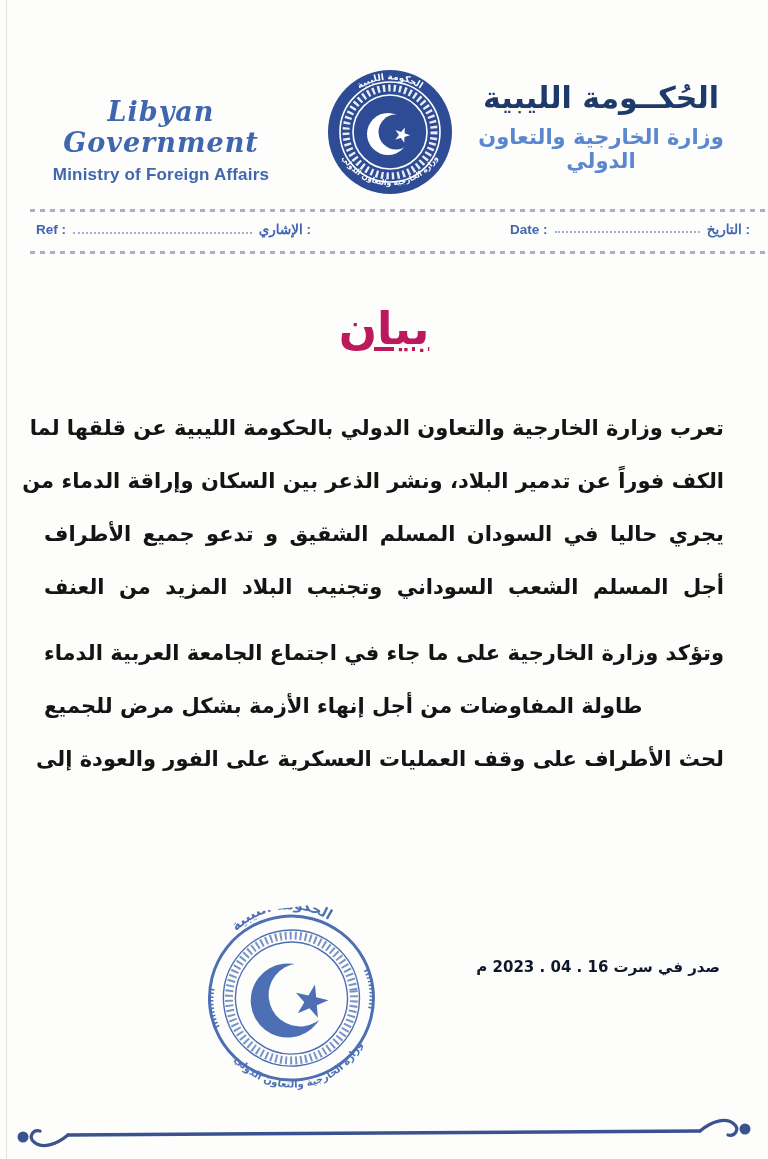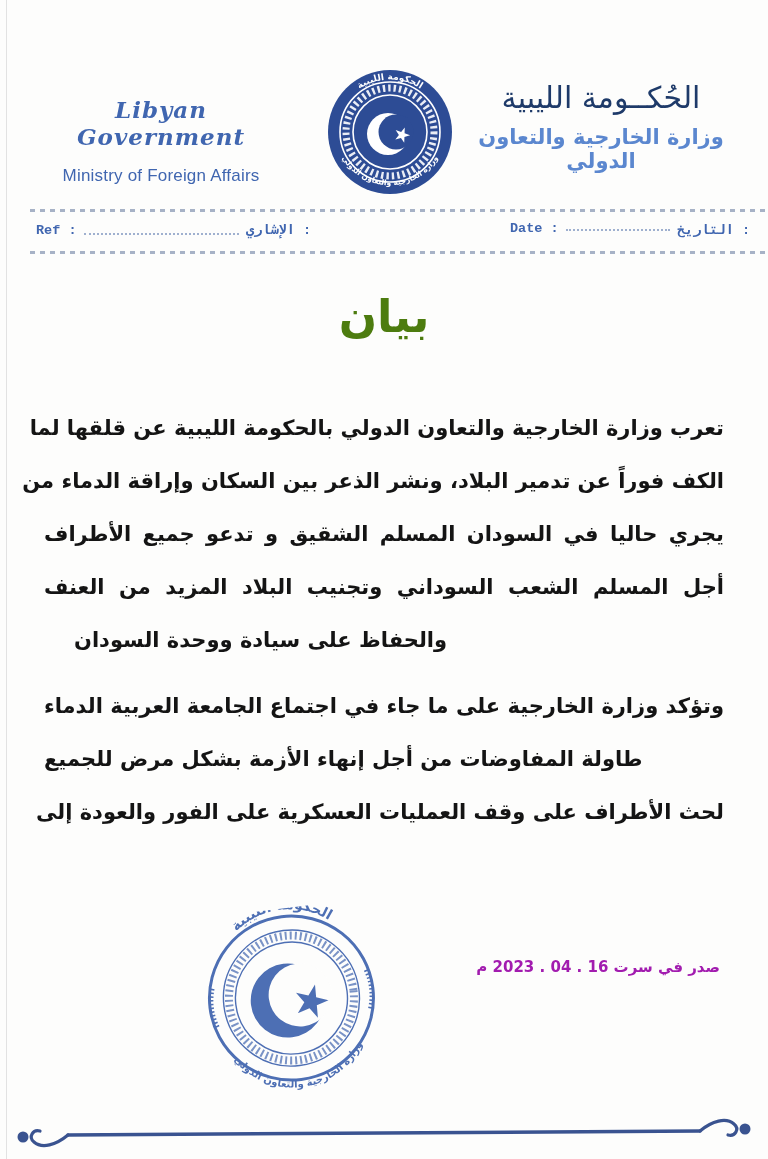--- a/index.html
+++ b/index.html
@@ -14,71 +14,71 @@
     background:#e2e2e2;
   }
 
   
   .hdr-left{
     position:absolute; left:30px; top:96px; width:262px; text-align:center;
     color:#4066b0;
   }
   .gov-script{
     font-family:"DejaVu Serif", serif; font-style:italic; font-weight:bold;
-    font-size:23px; letter-spacing:1px; margin-bottom:16px;
+    font-size:27px; letter-spacing:1px; margin-bottom:7px;
   }
   .ministry-en{
-    font-family:"Liberation Sans", sans-serif; font-weight:normal;
+    font-family:"Liberation Sans", sans-serif; font-weight:bold;
     font-size:17px; line-height:19px; letter-spacing:0.2px;
   }
   .emblem-wrap{ position:absolute; left:324px; top:64px; }
   .hdr-right{
     position:absolute; right:8px; top:80px; width:318px; text-align:center;
     direction:rtl;
   }
-  .gov-ar{ font-size:30px; font-weight:normal; color:#1e3a69; }
+  .gov-ar{ font-size:30px; font-weight:bold; color:#1e3a69; }
   .ministry-ar{ font-size:21px; font-weight:bold; color:#5b87cf; margin-top:10px; }
 
   
   .rule{
     position:absolute; left:30px; right:0; height:3px;
     background:repeating-linear-gradient(to right,#a7b2c6 0 5px,transparent 5px 10px);
   }
   .rule.r1{ top:209px; } .rule.r2{ top:251px; }
   .refbar{
     position:absolute; top:221px; left:36px; right:18px;
     display:flex; justify-content:space-between; align-items:flex-end;
     color:#4066b0; font-weight:bold; font-size:13.5px;
     font-family:"Liberation Sans", sans-serif;
   }
   .ref-group{ display:flex; width:275px; align-items:flex-end; }
-  .date-group{ display:flex; width:240px; align-items:flex-start; }
+  .date-group{ display:flex; width:240px; align-items:center; }
   .leader{ flex:1; border-bottom:2px dotted #9fb0cf; margin:0 7px 3px 7px; height:10px; }
-  .lbl{ white-space:nowrap;font-family:Liberation Mono, monospace; }
+  .lbl{ white-space:nowrap; }
 
   
   .title{
-    position:absolute; top:290px; left:0; width:100%; text-align:center;
-    font-size:45px; font-weight:bold; color:#4d7c0f;
+    position:absolute; top:302px; left:0; width:100%; text-align:center;
+    font-size:45px; font-weight:bold; color:#be185d;text-decoration:underline;
   }
   .body{
     position:absolute; top:402px; left:44px; right:44px; direction:rtl;
     color:#141414; font-weight:bold; font-size:21px;
   }
   .para{ margin:0; }
   .para + .para{ margin-top:13px; }
   .line{ line-height:53px; text-align:justify; text-align-last:justify; white-space:nowrap; }
   .line.short{ text-align:left; text-align-last:left; }
   .line.indent{ padding-left:30px; }
 
   
   .stamp-wrap{ position:absolute; left:192px; top:908px; transform:rotate(-7deg); opacity:.92; }
   .issued{
     position:absolute; right:48px; top:958px; direction:rtl;
-    font-size:15px; font-weight:bold; color:#a21caf; letter-spacing:.5px;margin-left:36px;
+    font-size:15px; font-weight:bold; color:#0f172a; letter-spacing:.5px;margin-left:36px;
   }
 
   
   .flourish{ position:absolute; left:0; top:1110px; }
 </style>
 </head>
 <body>
 
 <div class="page">
 
@@ -137,21 +137,20 @@
   <div class="rule r2"></div>
 
   <h1 class="title">بيان</h1>
 
   <main class="body">
     <div class="para">
       <div class="line">تعرب وزارة الخارجية والتعاون الدولي بالحكومة الليبية عن قلقها لما</div>
       <div class="line">الكف فوراً عن تدمير البلاد، ونشر الذعر بين السكان وإراقة الدماء من</div>
       <div class="line">يجري حاليا في السودان المسلم الشقيق و تدعو جميع الأطراف</div>
       <div class="line">أجل المسلم الشعب السوداني وتجنيب البلاد المزيد من العنف</div>
-      <div class="line short indent">والحفاظ على سيادة ووحدة السودان</div>
     </div>
     <div class="para">
       <div class="line">وتؤكد وزارة الخارجية على ما جاء في اجتماع الجامعة العربية الدماء</div>
       <div class="line short">طاولة المفاوضات من أجل إنهاء الأزمة بشكل مرض للجميع</div>
       <div class="line">لحث الأطراف على وقف العمليات العسكرية على الفور والعودة إلى</div>
     </div>
   </main>
 
   <div class="stamp-wrap">
     <svg width="200" height="185" viewBox="0 0 200 185">

